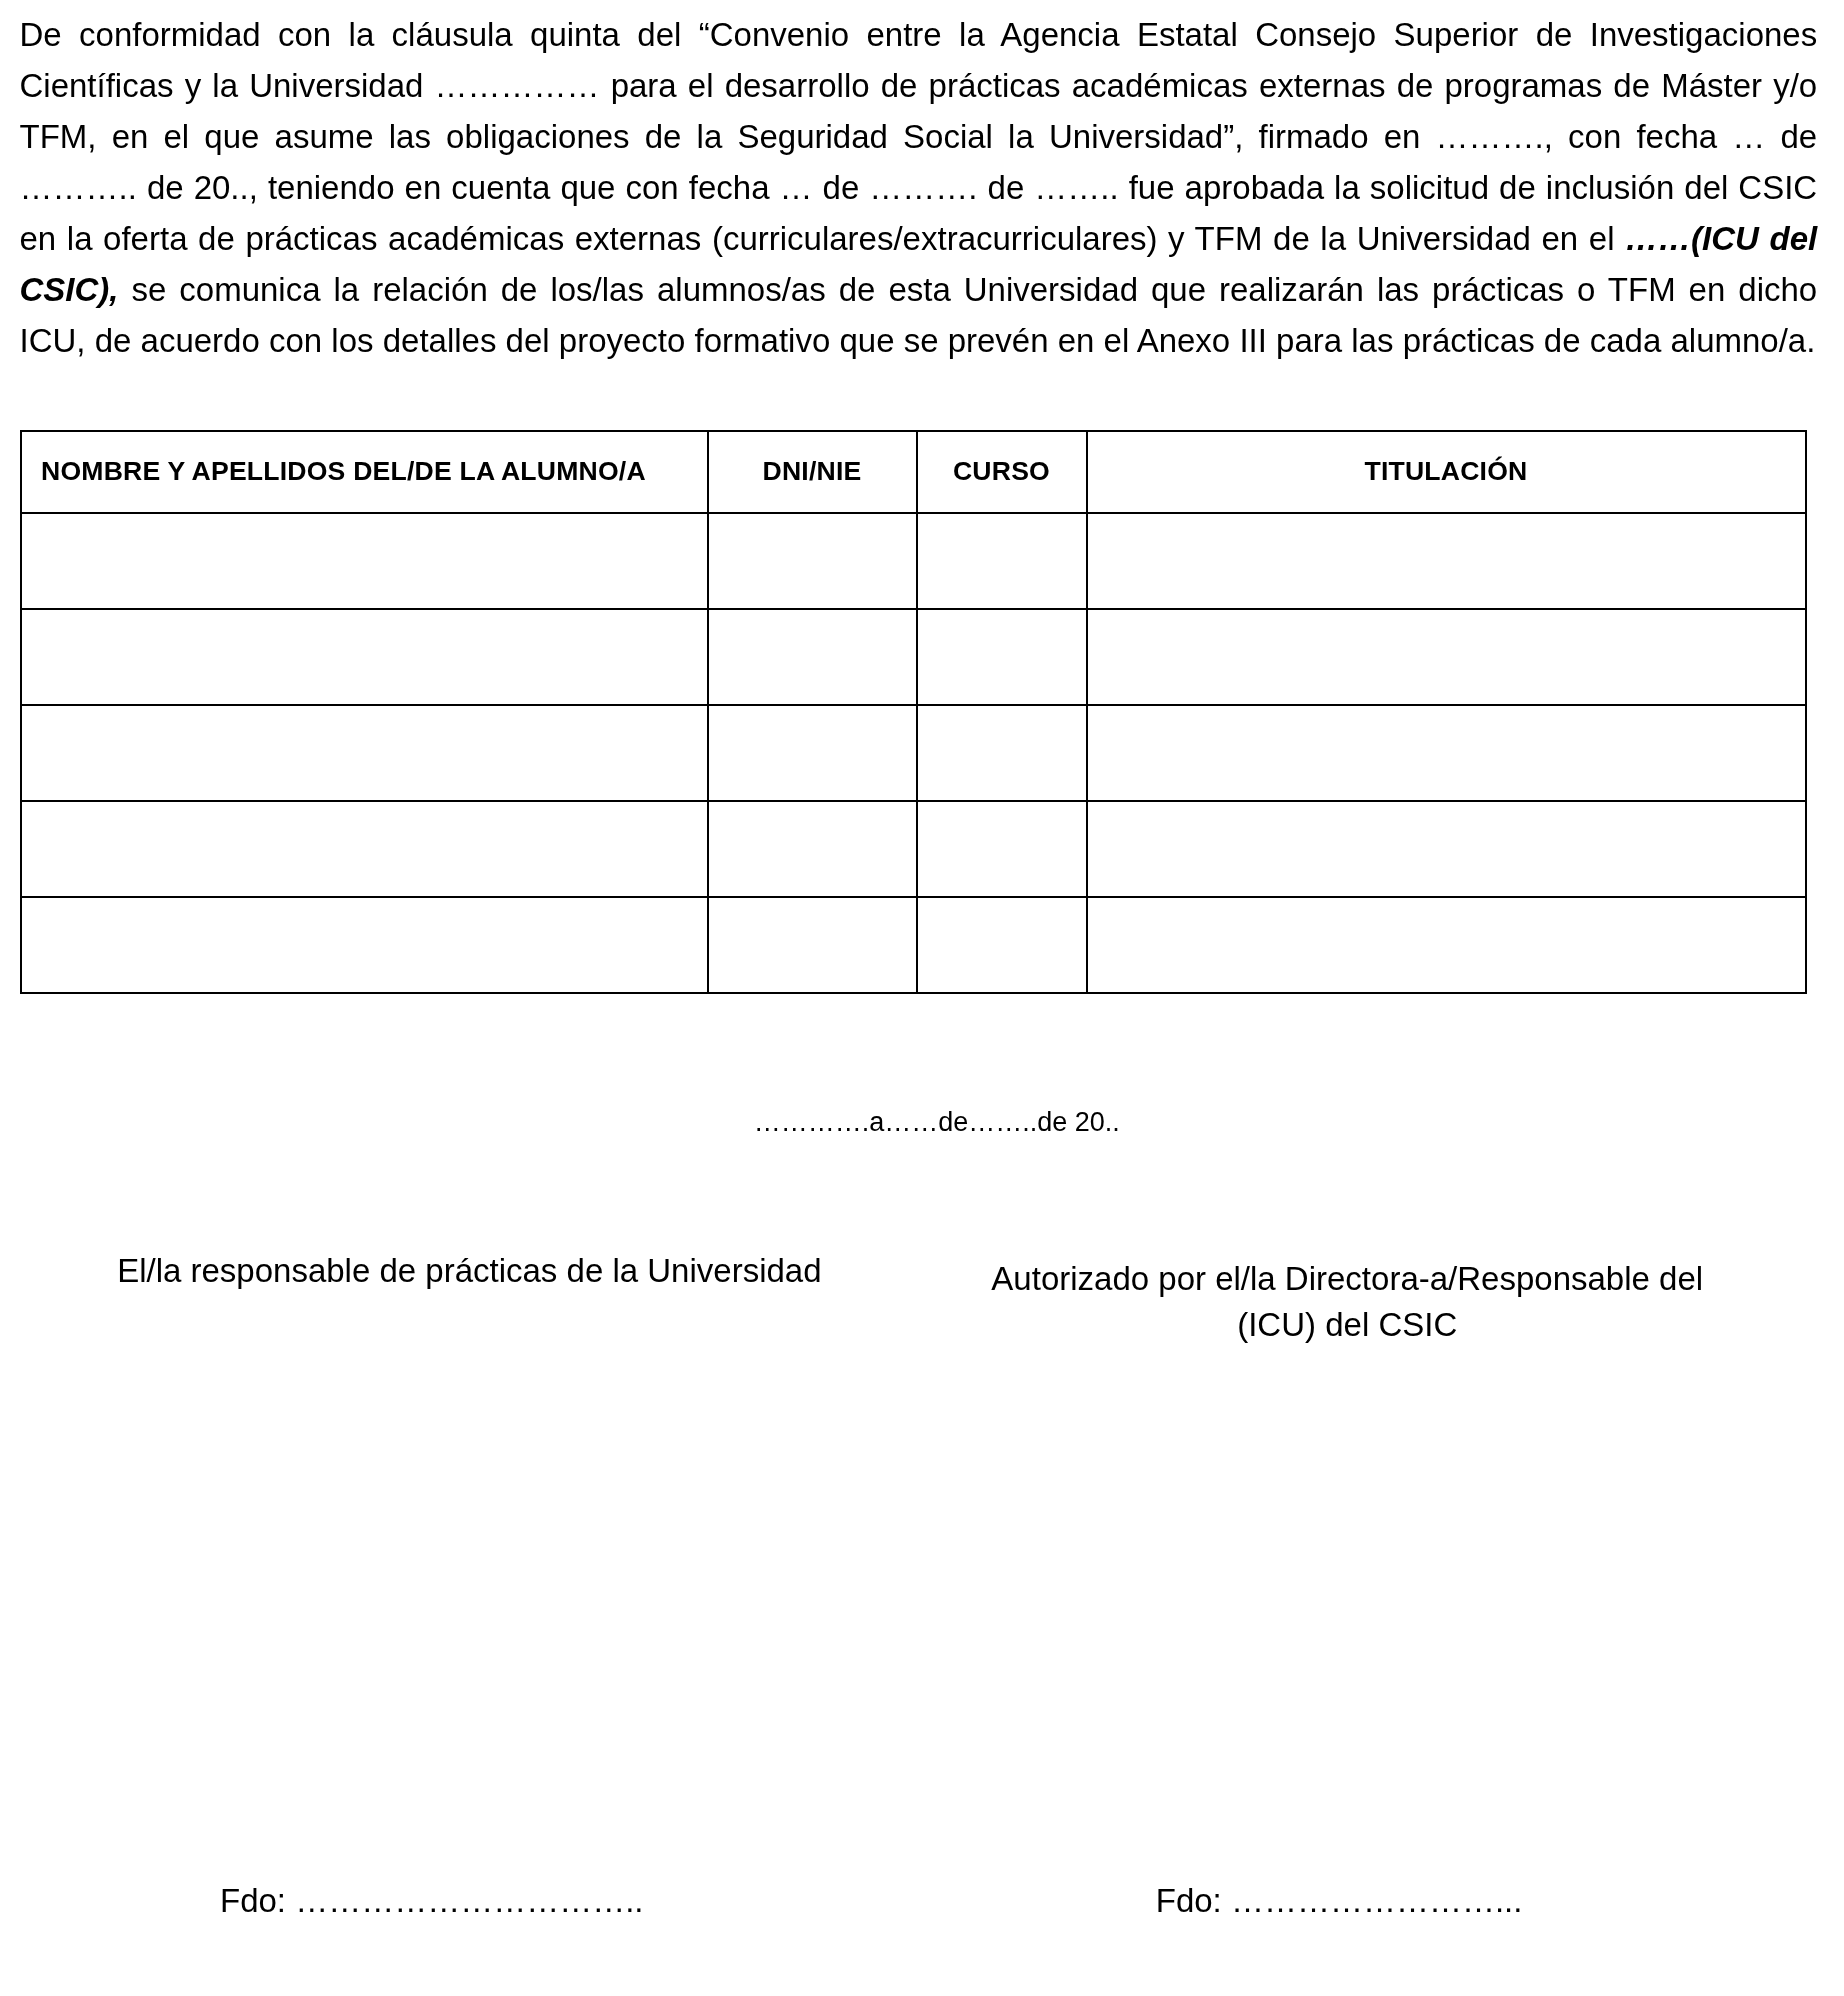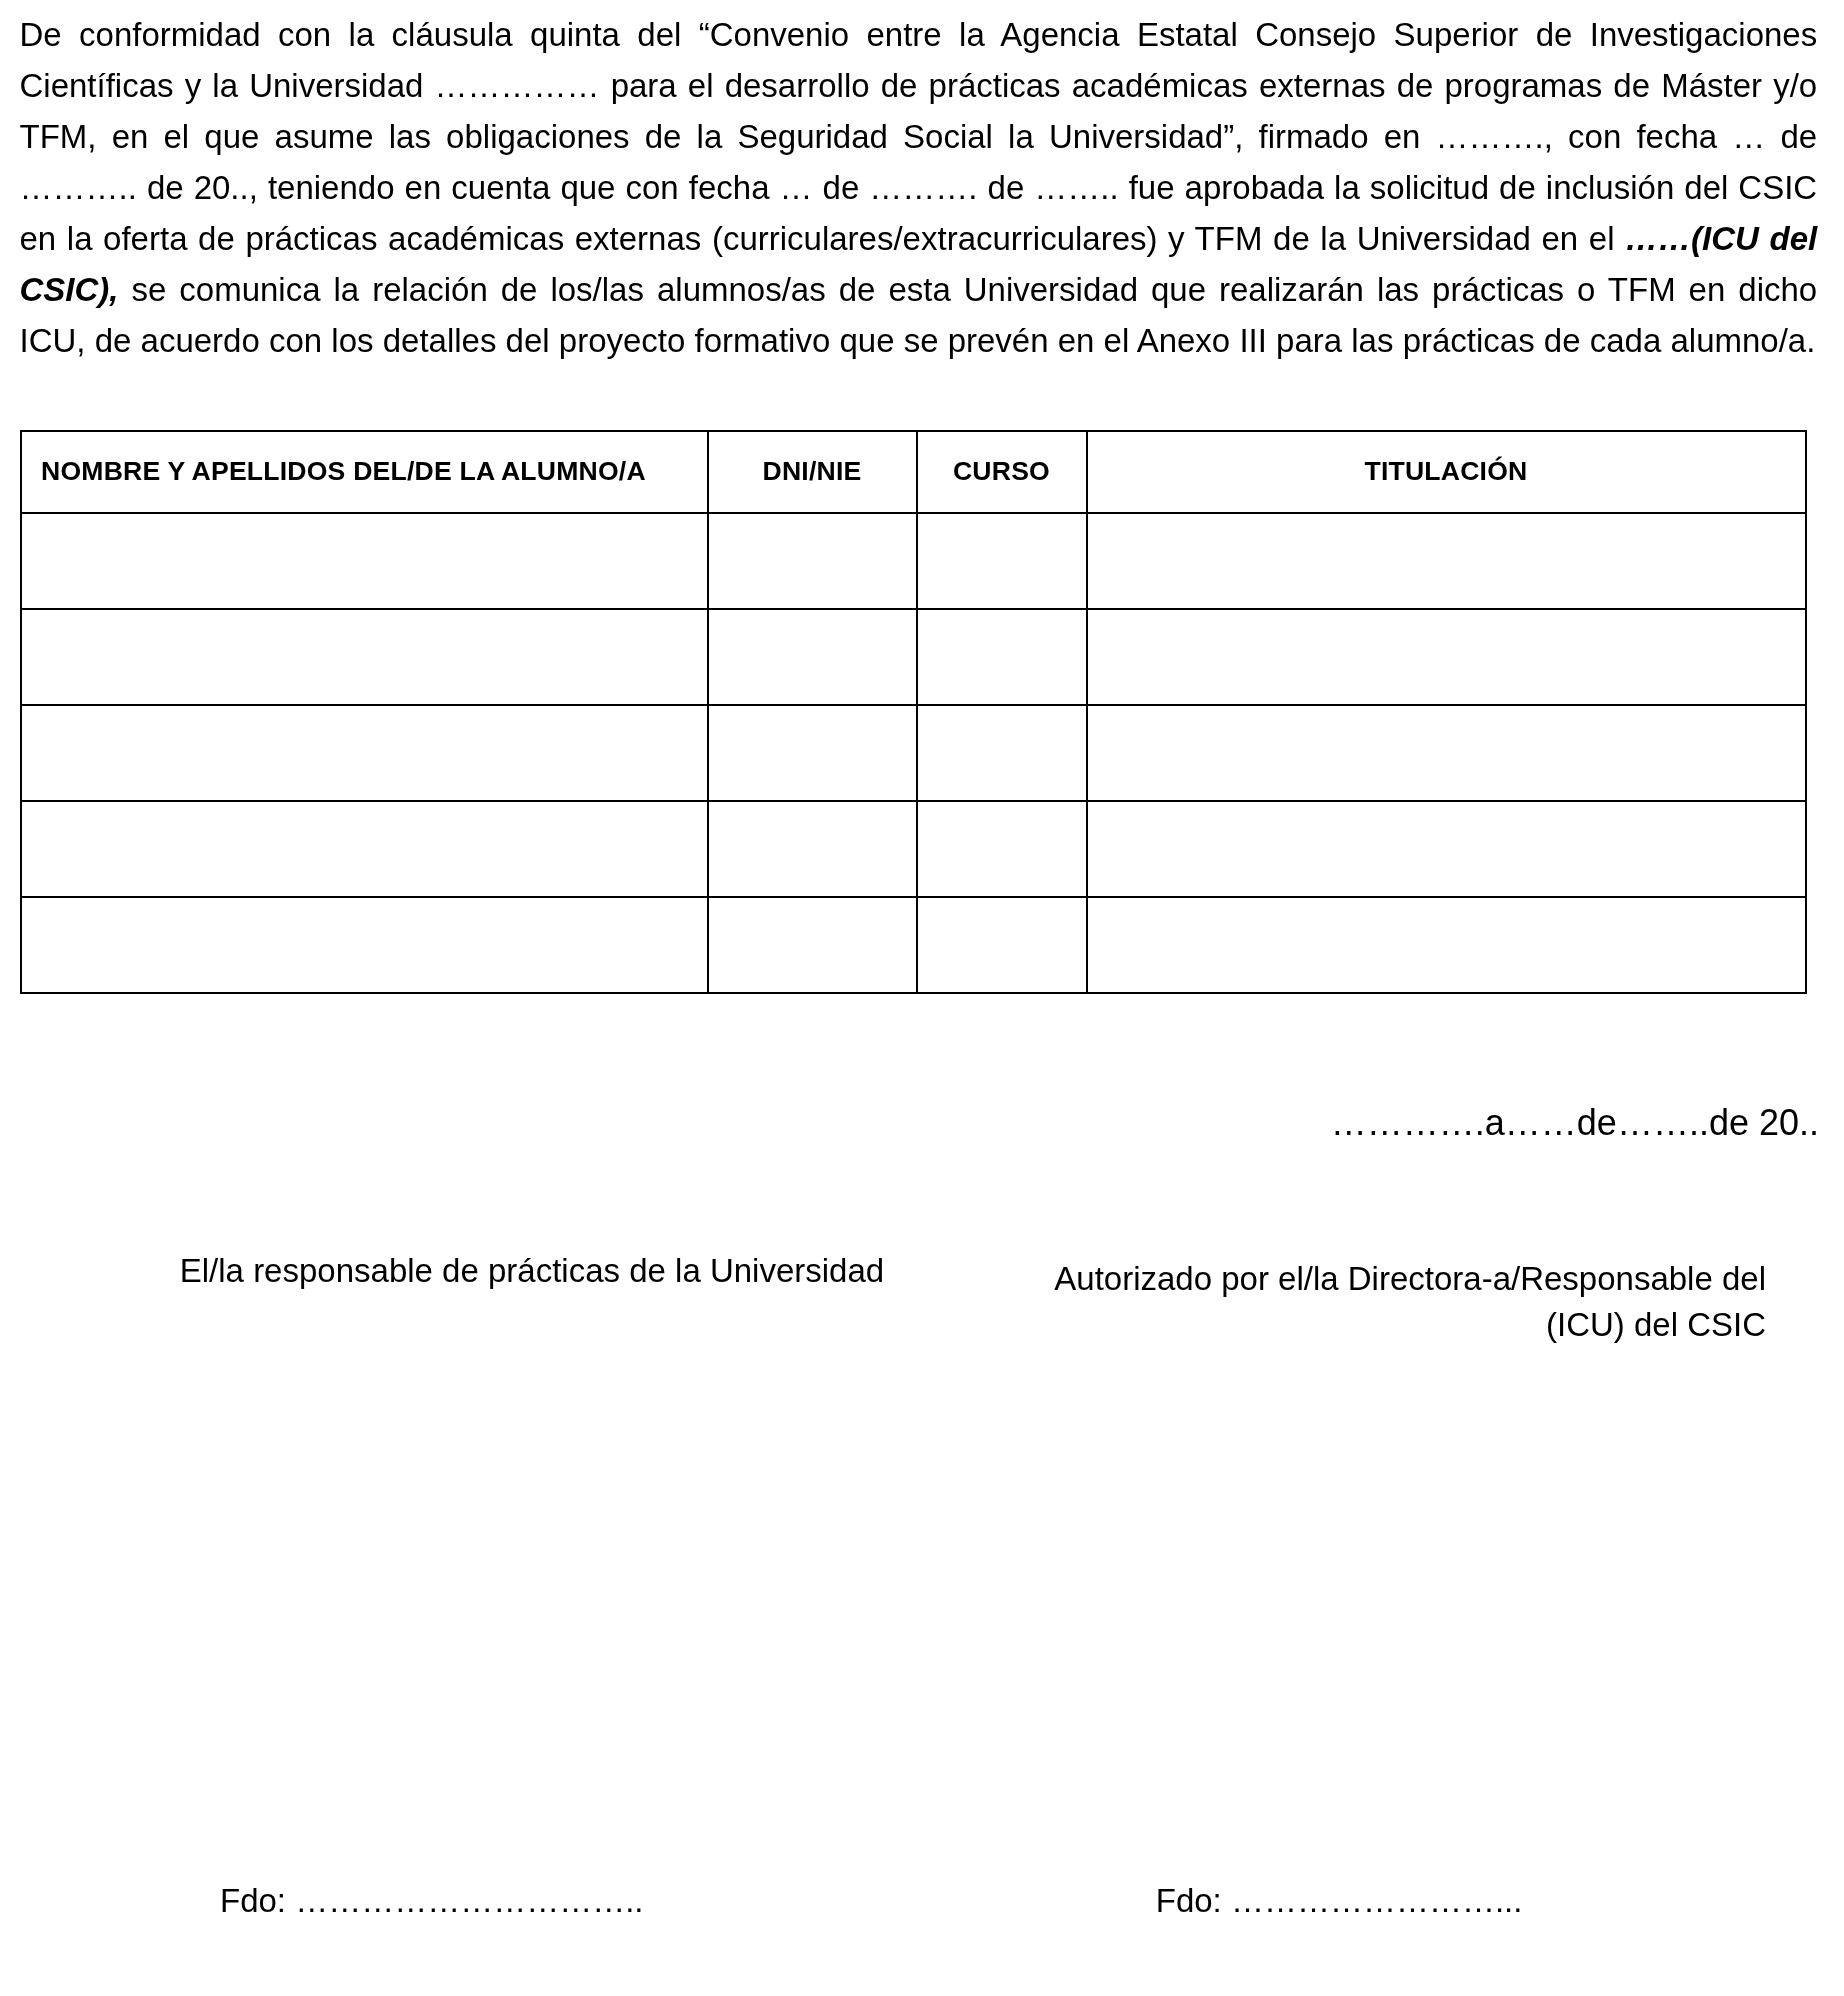--- a/index.html
+++ b/index.html
@@ -64,37 +64,37 @@
   table.students th.col-titulacion {
     text-align: center;
   }
   table.students td {
     height: 94px;
   }
 
   
   .date-line {
     margin-top: 108px;
-    text-align: right;
-    font-size: 36px;
+    text-align: center;
+    font-size: 27px;
     line-height: 41px;
     padding-left: 35px;
   }
 
   
   .signatures {
     margin-top: 105px;
     display: flex;
     width: 100%;
   }
   .sig-col {
     box-sizing: border-box;
     font-size: 33px;
     line-height: 46px;
-    text-align: right;
+    text-align: center;
   }
   .sig-col.left {
     width: 896px;
     padding: 0 26.6px 0 35px;
   }
   .sig-col.right {
     width: 913px;
     padding: 0 53px 0 17.7px;
     margin-top: 8px;
   }

